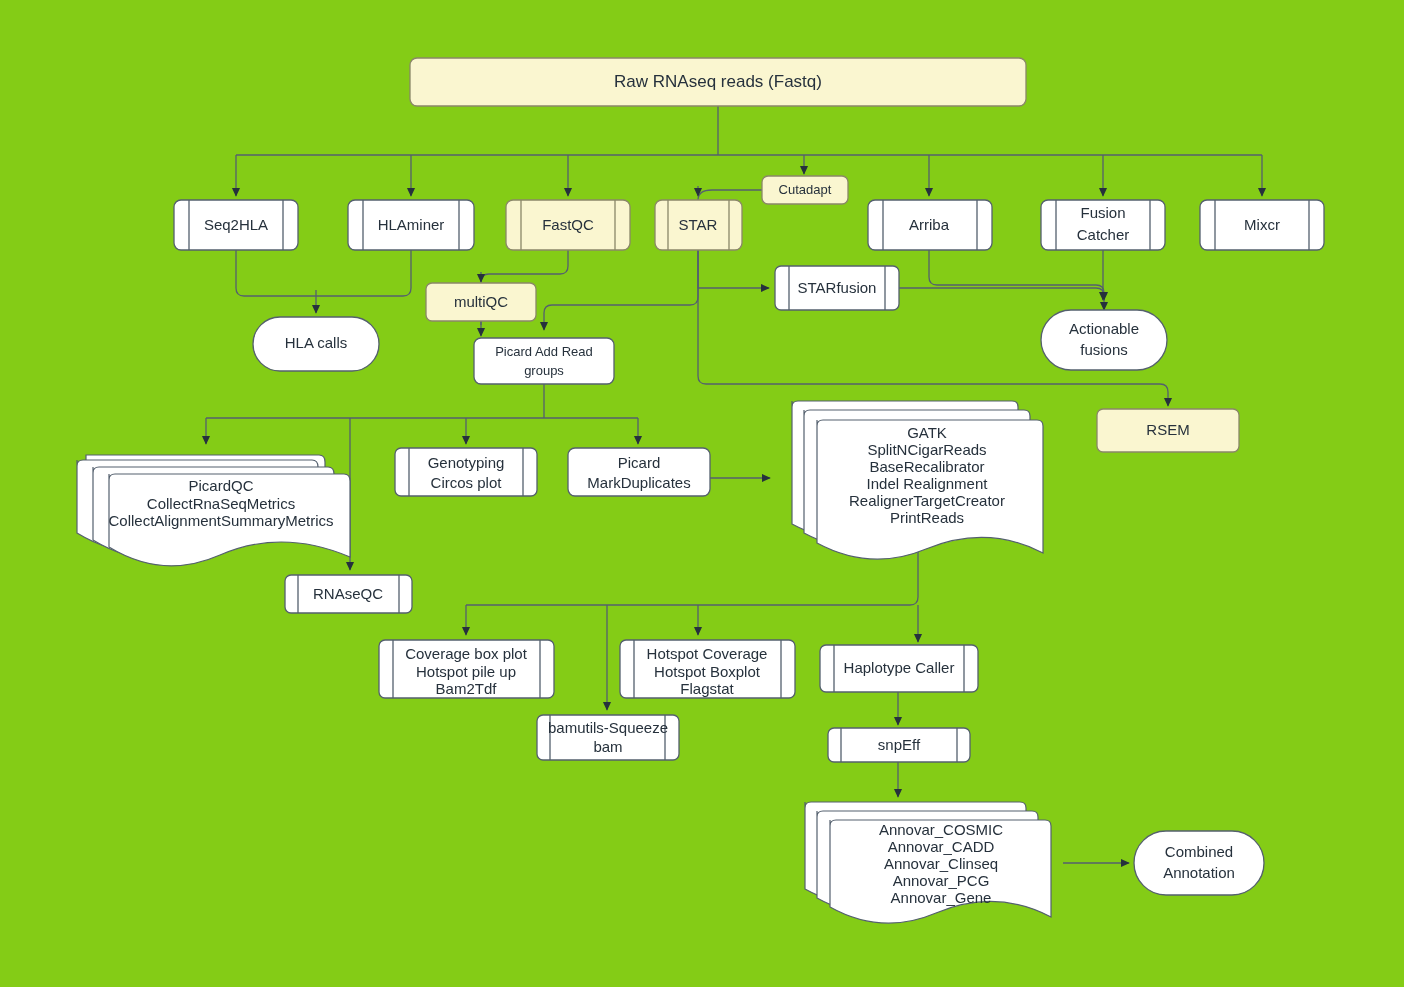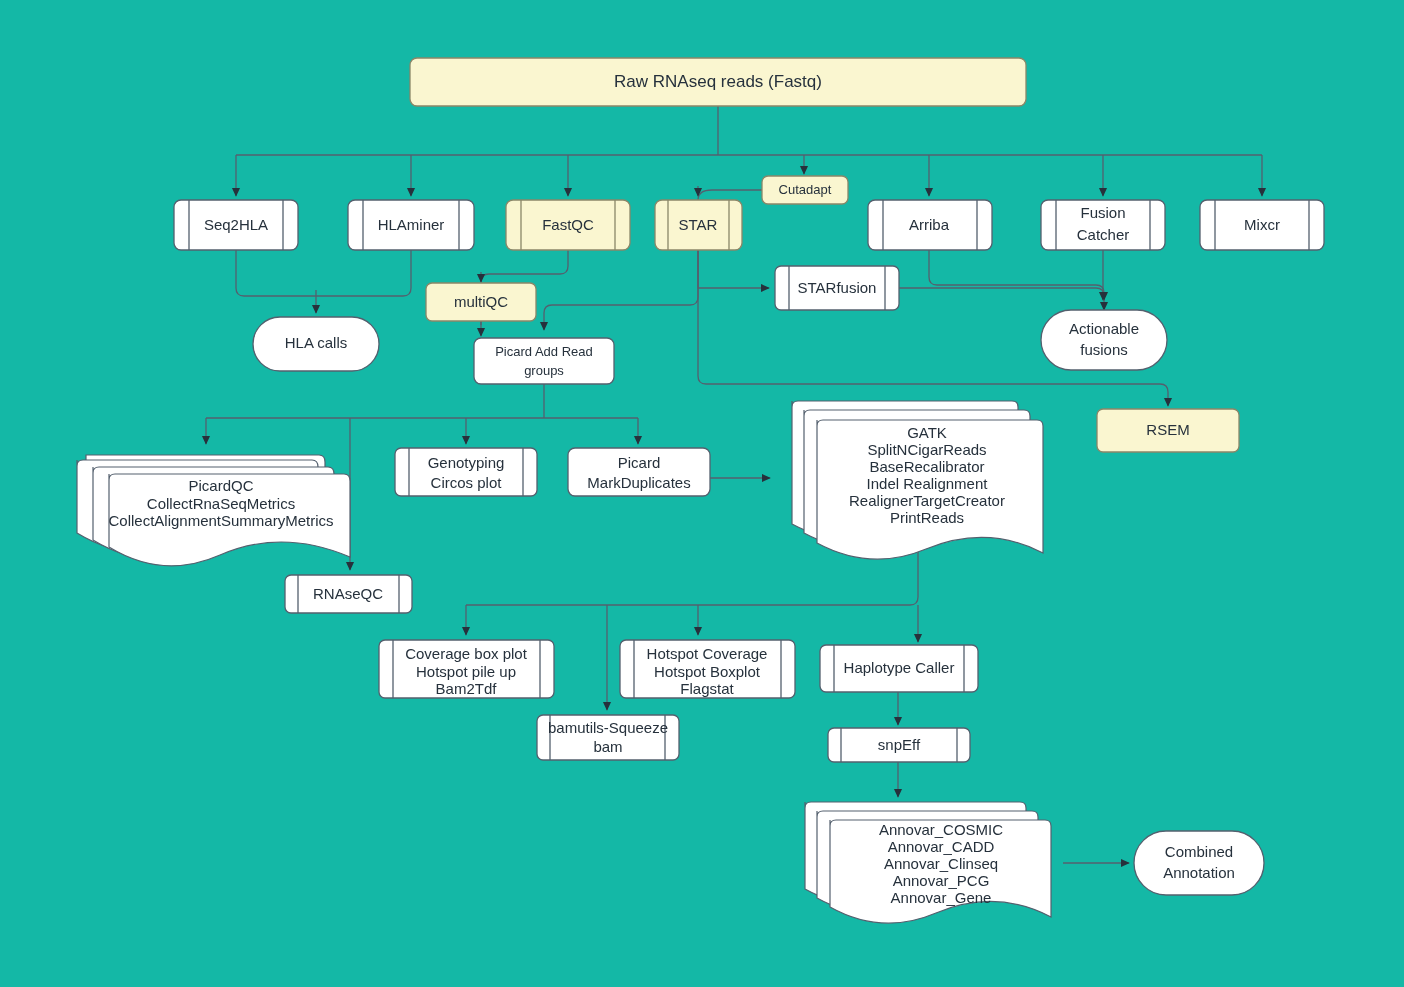--- a/index.html
+++ b/index.html
@@ -4,21 +4,21 @@
 <style>
   html, body {
     margin: 0;
     padding: 0;
     background: #ffffff;
   }
   #canvas-wrap {
     position: relative;
     width: 1404px;
     height: 987px;
-    background: #14b8a6;
+    background: #84cc16;
     font-family: "Liberation Sans", sans-serif;
   }
   svg#flow {
     display: block;
     width: 1404px;
     height: 987px;
   }
   .edge {
     fill: none;
     stroke: #54606e;

